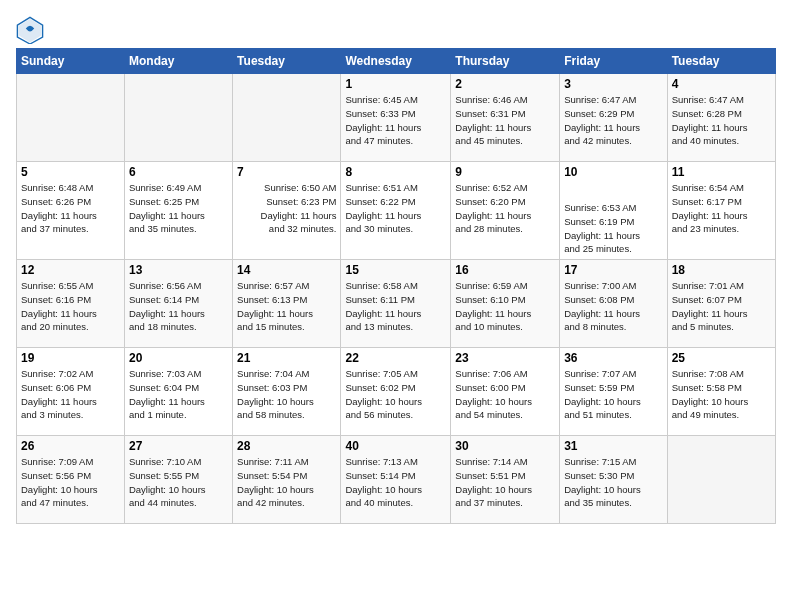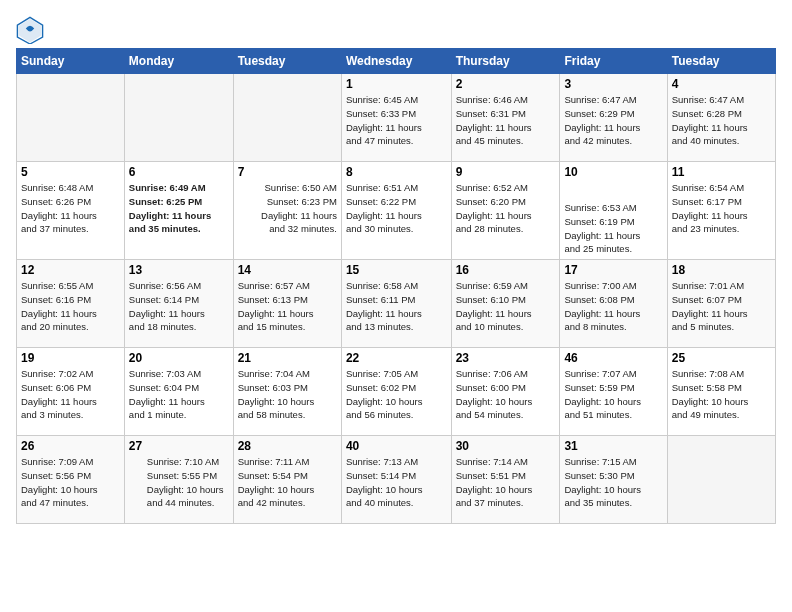--- a/index.html
+++ b/index.html
@@ -156,21 +156,21 @@
         <tr>
           <td>
             <span class="day-num">5</span>
             <div class="day-info" style="white-space: pre-line;">Sunrise: 6:48 AM
 Sunset: 6:26 PM
 Daylight: 11 hours
 and 37 minutes.</div>
           </td>
           <td>
             <span class="day-num">6</span>
-            <div class="day-info" style="white-space: pre-line; font-weight: bold;">Sunrise: 6:49 AM
+            <div class="day-info" style="white-space: pre-line;">Sunrise: 6:49 AM
 Sunset: 6:25 PM
 Daylight: 11 hours
 and 35 minutes.</div>
           </td>
           <td>
             <span class="day-num">7</span>
             <div class="day-info" style="white-space: pre-line; text-align: right;">Sunrise: 6:50 AM
 Sunset: 6:23 PM
 Daylight: 11 hours
 and 32 minutes.</div>
@@ -285,21 +285,21 @@
 and 56 minutes.</div>
           </td>
           <td>
             <span class="day-num">23</span>
             <div class="day-info" style="white-space: pre-line;">Sunrise: 7:06 AM
 Sunset: 6:00 PM
 Daylight: 10 hours
 and 54 minutes.</div>
           </td>
           <td>
-            <span class="day-num">46</span>
+            <span class="day-num">36</span>
             <div class="day-info" style="white-space: pre-line;">Sunrise: 7:07 AM
 Sunset: 5:59 PM
 Daylight: 10 hours
 and 51 minutes.</div>
           </td>
           <td>
             <span class="day-num">25</span>
             <div class="day-info" style="white-space: pre-line;">Sunrise: 7:08 AM
 Sunset: 5:58 PM
 Daylight: 10 hours
@@ -309,21 +309,21 @@
         <tr>
           <td>
             <span class="day-num">26</span>
             <div class="day-info" style="white-space: pre-line;">Sunrise: 7:09 AM
 Sunset: 5:56 PM
 Daylight: 10 hours
 and 47 minutes.</div>
           </td>
           <td>
             <span class="day-num">27</span>
-            <div class="day-info" style="white-space: pre-line; margin-left: 18px;">Sunrise: 7:10 AM
+            <div class="day-info" style="white-space: pre-line;">Sunrise: 7:10 AM
 Sunset: 5:55 PM
 Daylight: 10 hours
 and 44 minutes.</div>
           </td>
           <td>
             <span class="day-num">28</span>
             <div class="day-info" style="white-space: pre-line;">Sunrise: 7:11 AM
 Sunset: 5:54 PM
 Daylight: 10 hours
 and 42 minutes.</div>

